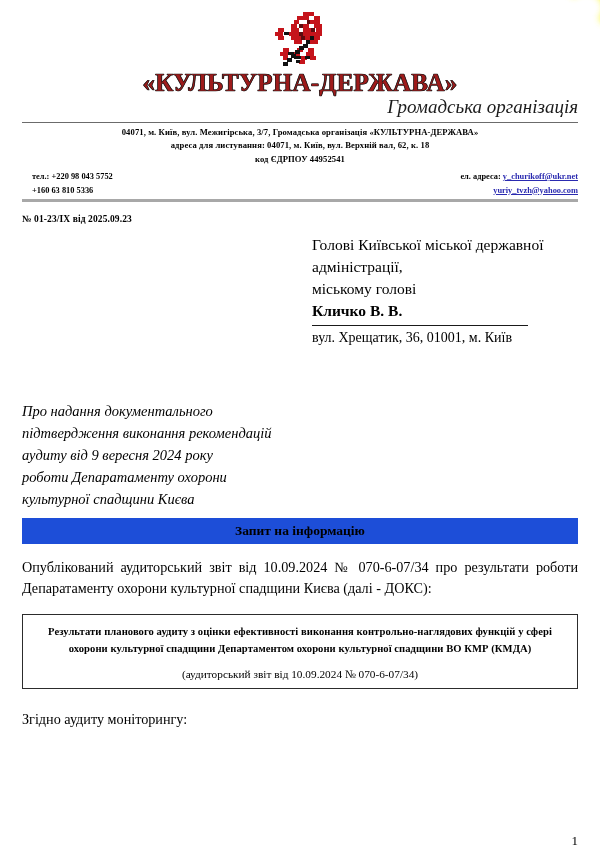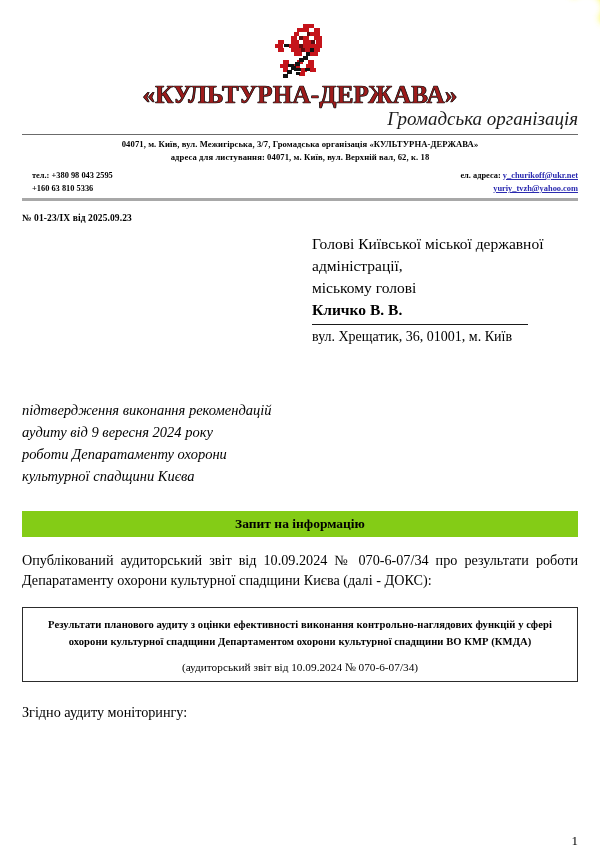--- a/index.html
+++ b/index.html
@@ -28,21 +28,21 @@
     filter: blur(3px);
     opacity: 0.9;
     pointer-events: none;
   }
 
   
   .page {
     position: relative;
     width: 600px;
     height: 863px;
-    padding: 16px 22px;
+    padding: 4px 22px;
   }
 
   
   .letterhead { padding-top: 6px; }
   .logo-wrap { text-align: center; line-height: 0; }
   .rose-svg { width: 74px; height: 62px; display: inline-block; }
 
   .org-name {
     text-align: center;
     font-family: "Liberation Serif", "DejaVu Serif", serif;
@@ -136,22 +136,22 @@
   .subject {
     margin-top: 52px;
     font-style: italic;
     font-size: 14.5px;
     line-height: 1.52;
     max-width: 330px;
   }
 
   
   .banner {
-    margin-top: 24px;
-    background: #84cc16;
+    margin-top: 8px;
+    background: #1d4ed8;
     text-align: center;
     font-weight: bold;
     font-size: 13.5px;
     padding: 5px 0 5px 0;
   }
 
   
   .para {
     margin-top: 13px;
     font-size: 14.2px;
@@ -270,25 +270,26 @@
     </div>
 
     <div class="org-name">«КУЛЬТУРНА-ДЕРЖАВА»</div>
     <div class="org-sub">Громадська організація</div>
 
     <hr class="rule-top">
 
     <div class="addr-block">
       <div>04071, м. Київ, вул. Межигірська, 3/7, Громадська організація «КУЛЬТУРНА-ДЕРЖАВА»</div>
       <div>адреса для листування: 04071, м. Київ, вул. Верхній вал, 62, к. 18</div>
+      <div>код ЄДРПОУ 44952541</div>
     </div>
 
     <div class="contacts">
       <div class="phones">
-        <div>тел.: +380 98 043 2595</div>
+        <div>тел.: +220 98 043 5752</div>
         <div>+160 63 810 5336</div>
       </div>
       <div class="emails">
         <div>
           <span>ел. адреса:</span>
           <span class="mail-link">y_churikoff@ukr.net</span>
         </div>
         <div>
           <span class="mail-link">yuriy_tvzh@yahoo.com</span>
         </div>
@@ -303,20 +304,21 @@
   <div class="addressee">
     <div>Голові Київської міської державної</div>
     <div>адміністрації,</div>
     <div>міському голові</div>
     <div class="strong">Кличко В. В.</div>
     <hr class="addressee-sep">
     <div class="small-addr">вул. Хрещатик, 36, 01001, м. Київ</div>
   </div>
 
   <div class="subject">
+    <div>Про надання документального</div>
     <div>підтвердження виконання рекомендацій</div>
     <div>аудиту від 9 вересня 2024 року</div>
     <div>роботи Депаратаменту охорони</div>
     <div>культурної спадщини Києва</div>
   </div>
 
   <div class="banner">Запит на інформацію</div>
 
 
   <p class="para">Опублікований аудиторський звіт від 10.09.2024 № 070-6-07/34 про результати роботи Депаратаменту охорони культурної спадщини Києва (далі - ДОКС):</p>

